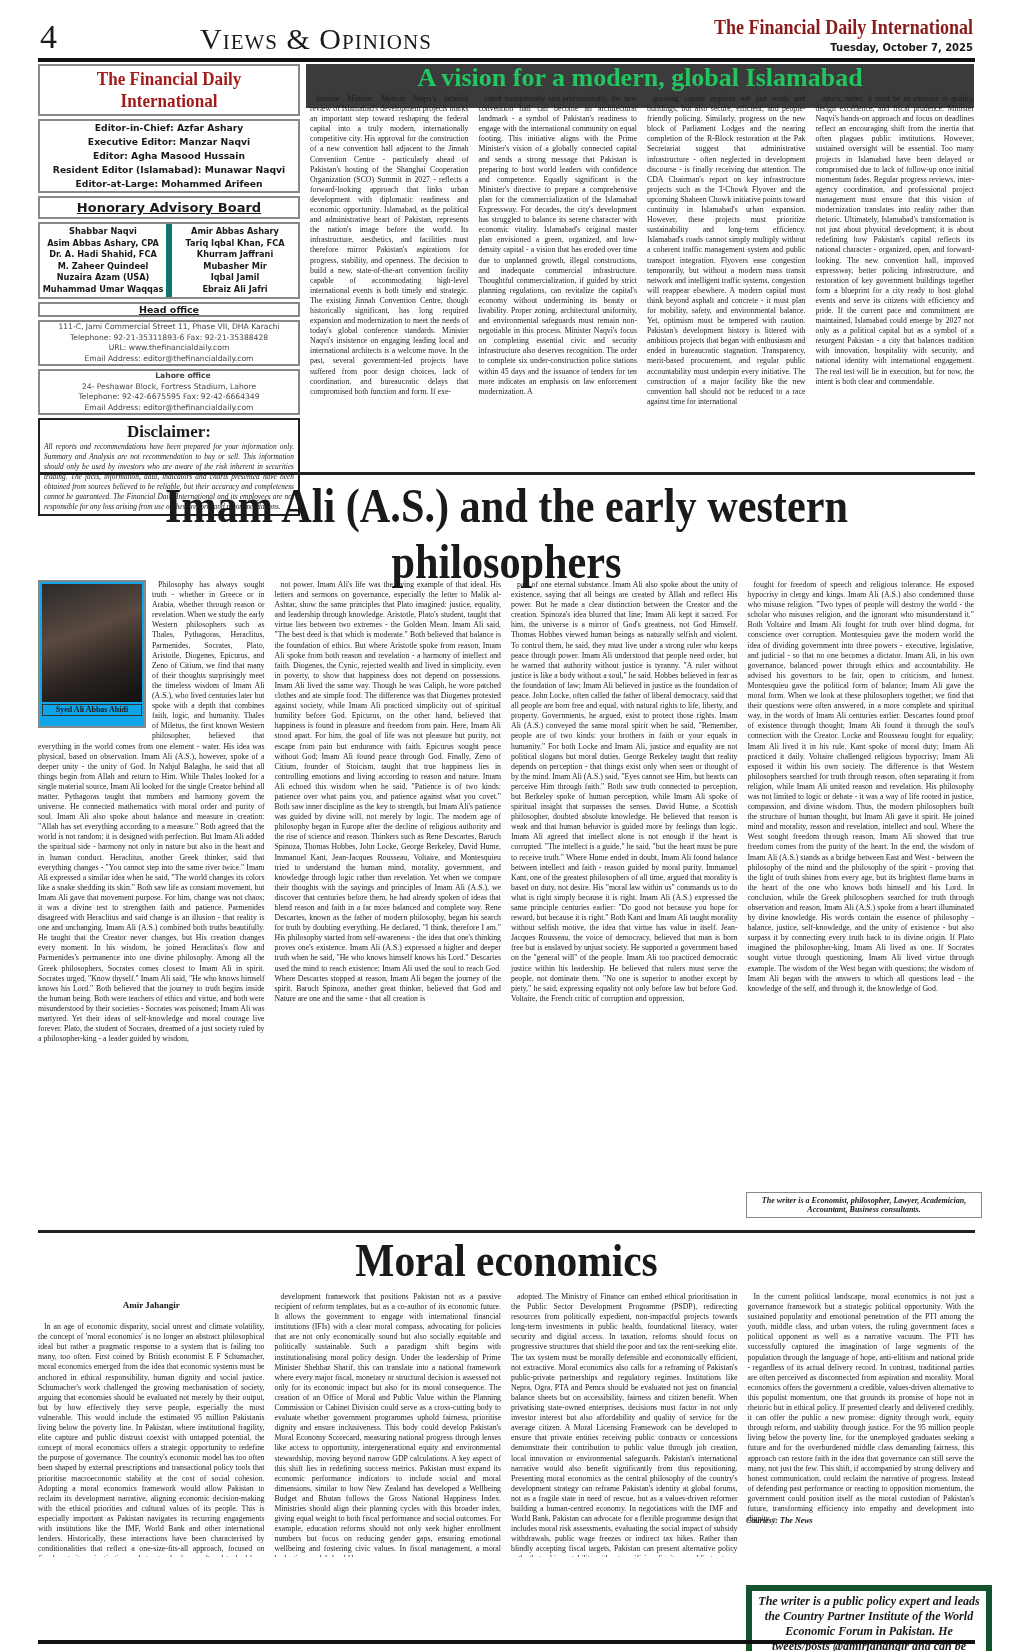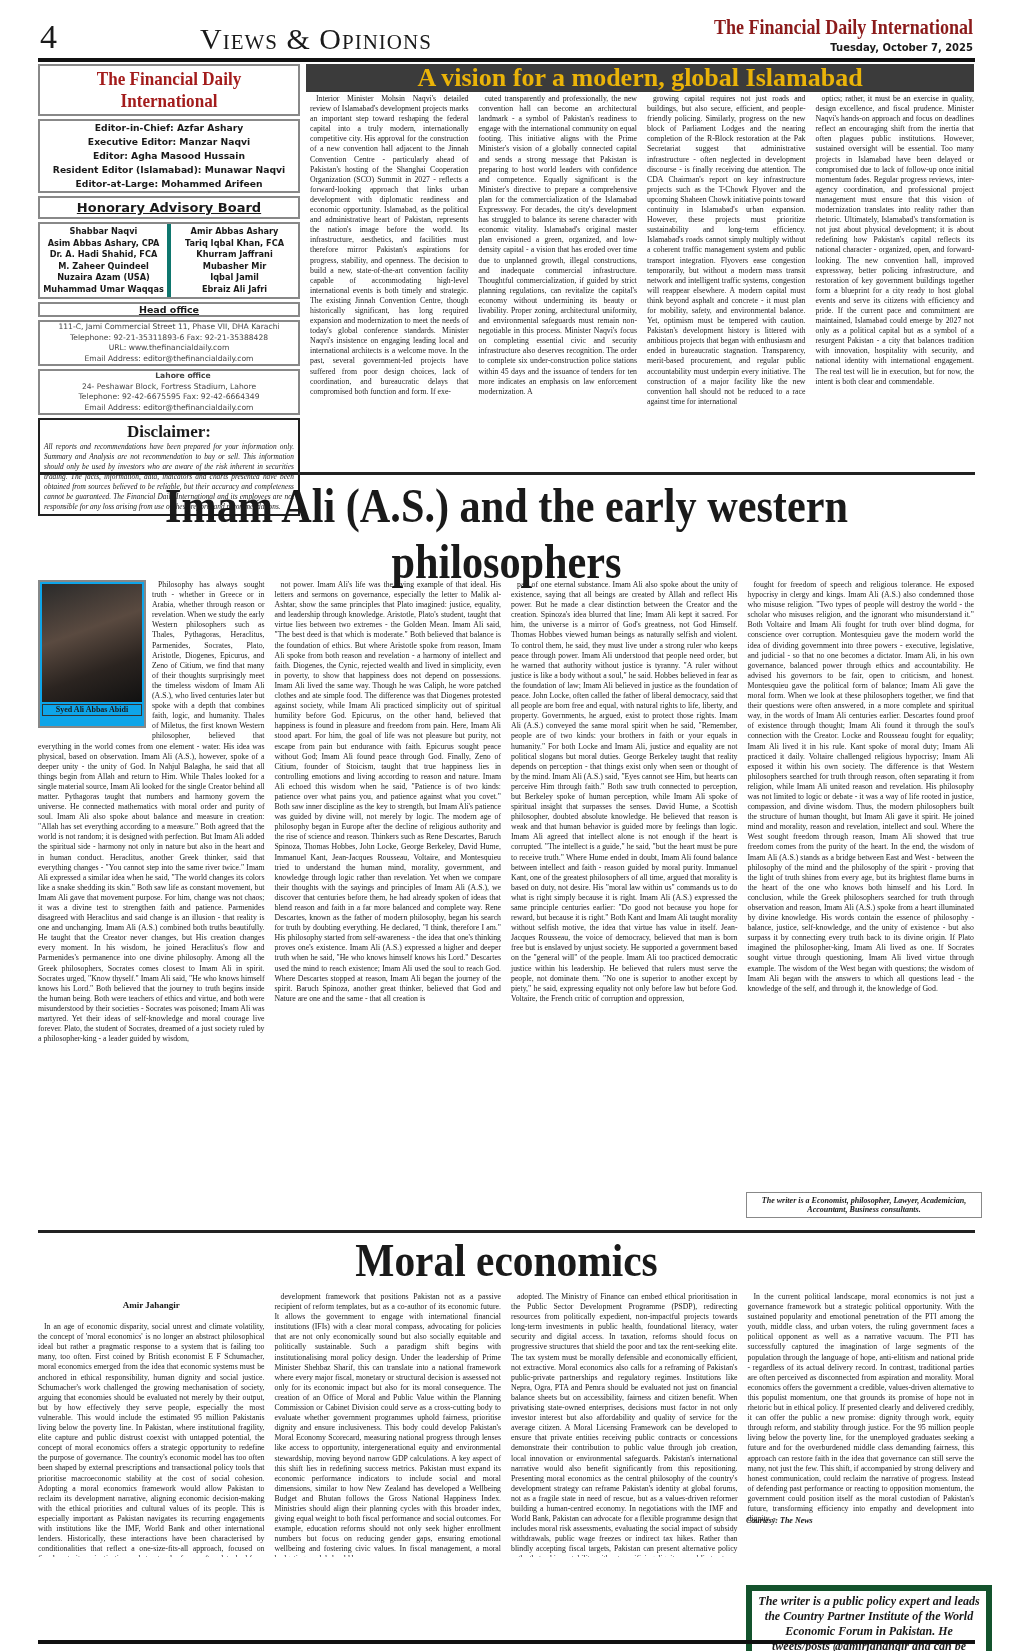--- a/index.html
+++ b/index.html
@@ -12,29 +12,29 @@
   .masthead .date{font-size:10px;font-family:"DejaVu Sans",sans-serif;font-weight:bold;margin-top:2px;}
   .toprule{left:38px;right:38px;top:58px;height:4px;background:#111;}
   
   .leftbox{left:38px;top:64px;width:262px;}
   .lb-section{border:2px solid #888;margin-bottom:3px;text-align:center;background:#fff;}
   .lb-title{color:#a31c1c;font-size:19px;font-weight:bold;transform:scaleX(.9);padding:2px 0;}
   .lb-editors div{font-family:"DejaVu Sans",sans-serif;font-size:9.2px;font-weight:bold;line-height:14px;}
   .lb-board{font-family:"DejaVu Sans",sans-serif;font-size:13px;text-decoration:underline;font-weight:bold;padding:2px 0;}
   .lb-names{display:flex;}
   .lb-names>div{flex:1;font-family:"DejaVu Sans",sans-serif;font-size:8.2px;font-weight:bold;line-height:11.5px;padding:2px 0;}
-  .lb-names>div:first-child{border-right:4px solid #0f766e;}
+  .lb-names>div:first-child{border-right:6px solid #0f766e;}
   .lb-office-h{font-family:"DejaVu Sans",sans-serif;font-size:9.5px;font-weight:bold;text-decoration:underline;}
   .lb-addr div{font-family:"DejaVu Sans",sans-serif;font-size:7.6px;color:#444;line-height:10.5px;}
   .lb-office-h2{font-family:"DejaVu Sans",sans-serif;font-size:10px;font-weight:bold;padding-left:28px;}
   .disclaimer{border:2px solid #222;padding:2px 4px;}
   .disclaimer .dh{font-size:17px;font-weight:bold;text-align:center;}
   .disclaimer .dt{font-size:7.4px;font-style:italic;text-align:justify;line-height:10px;}
   
-  .h1bar{left:306px;top:64px;width:668px;height:28px;background:#3b3b3b;color:#eab308;text-align:center;font-size:26px;font-weight:bold;line-height:28px;}
+  .h1bar{left:306px;top:64px;width:668px;height:44px;background:#3b3b3b;color:#22c55e;text-align:center;font-size:26px;font-weight:bold;line-height:28px;}
   .cols{display:flex;gap:10px;}
   .col{flex:1;font-size:7.8px;line-height:10.1px;text-align:justify;}
   .col p{margin:0;text-indent:6px;}
   .art1{left:310px;top:94px;width:664px;height:370px;overflow:hidden;}
   .rule2{left:38px;right:38px;top:472px;height:3px;background:#222;}
   .h2{left:60px;right:60px;top:478px;text-align:center;font-size:48px;font-weight:bold;line-height:56px;font-family:"Liberation Serif",serif;transform:scaleX(.88);}
   .art2{left:38px;top:580px;width:936px;height:620px;overflow:hidden;}
   .photo{float:left;width:100px;height:140px;border:2px solid #888;margin:0 6px 4px 0;background:#0ea5e9;padding:2px;}
   .photo .img{height:118px;background:linear-gradient(160deg,#2a2a2a 0%,#5a4a40 40%,#2b2420 70%,#111 100%);position:relative;}
   .photo .cap{font-size:8px;font-weight:bold;text-align:center;border:1px solid #333;margin-top:2px;}

